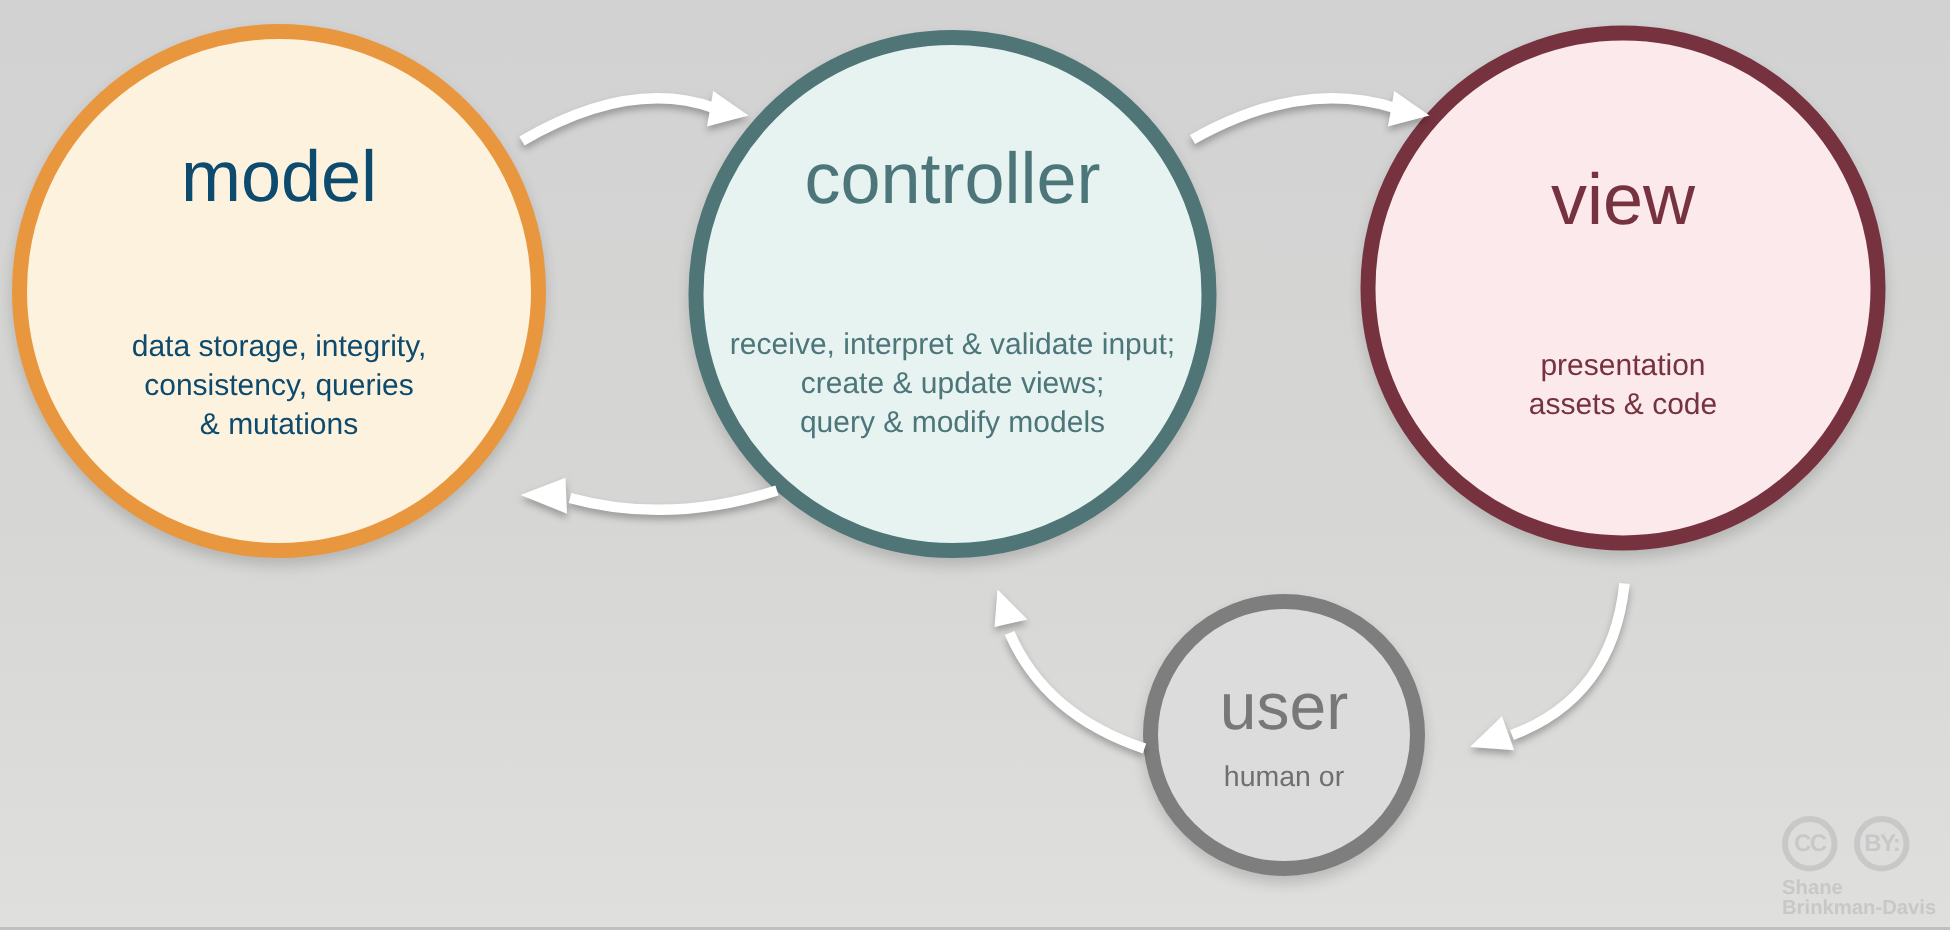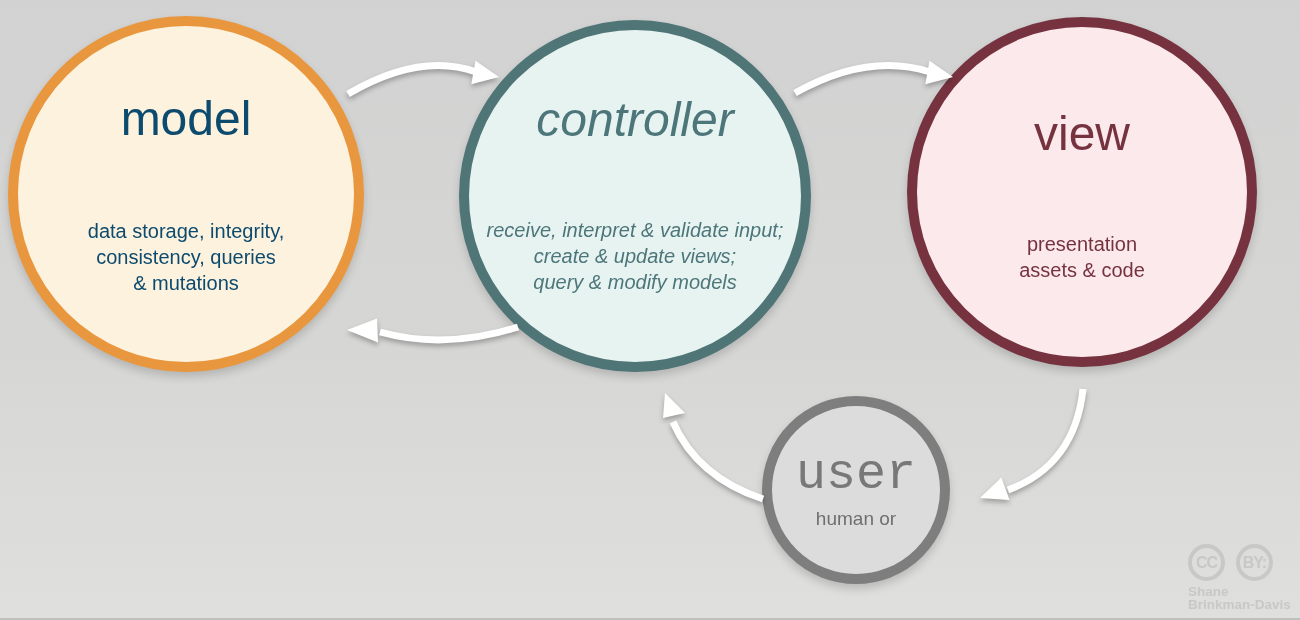--- a/index.html
+++ b/index.html
@@ -45,21 +45,20 @@
   }
   .node-model .title { top: 68px; font-size: 48px; }
   .node-model .desc  { top: 192px; font-size: 20px; line-height: 26px; }
 
   .node-controller {
     left: 459px; top: 20px;
     width: 352px; height: 352px;
     border: 10px solid #4f7577;
     background: #e7f3f1;
     color: #4d767a;
-    font-style: italic;
   }
   .node-controller .title { top: 65px; font-size: 48px; }
   .node-controller .desc  { top: 187px; font-size: 20px; line-height: 26px; }
 
   .node-view {
     left: 907px; top: 17px;
     width: 350px; height: 350px;
     border: 10px solid #76333f;
     background: #fbe9eb;
     color: #76333f;
@@ -67,21 +66,21 @@
   .node-view .title { top: 82px; font-size: 48px; }
   .node-view .desc  { top: 204px; font-size: 20px; line-height: 26px; }
 
   .node-user {
     left: 762px; top: 396px;
     width: 188px; height: 188px;
     border: 10px solid #7e7e7e;
     background: #dcdcdc;
     color: #787878;
   }
-  .node-user .title { top: 43px; font-size: 50px; font-family: Liberation Mono, monospace; }
+  .node-user .title { top: 43px; font-size: 44px; }
   .node-user .desc  { top: 100px; font-size: 19px; line-height: 25px; color: #6f6f6f; }
 
   
   .arrows {
     position: absolute;
     left: 0; top: 0;
     width: 1300px; height: 620px;
     z-index: 3;
     pointer-events: none;
   }

